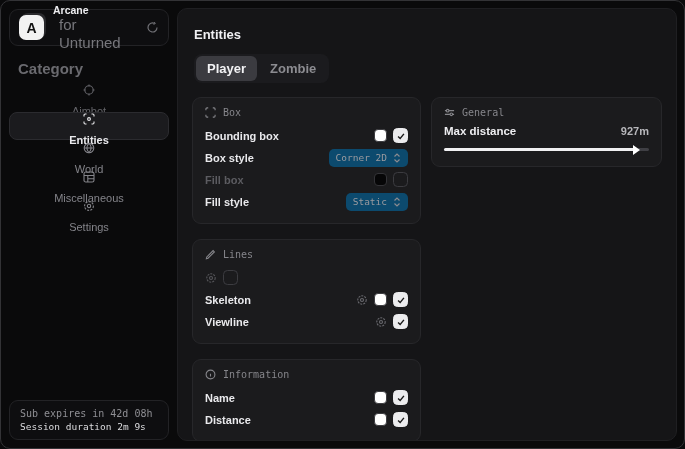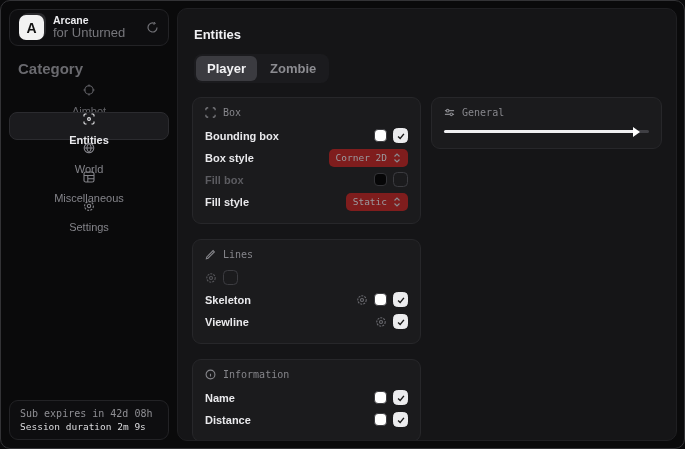--- a/index.html
+++ b/index.html
@@ -11,21 +11,21 @@
 
   
   .sidebar{ width:176px; flex:0 0 176px; display:flex; flex-direction:column; padding:8px; }
   .side-header{ display:flex; align-items:center; gap:9px; border:1px solid #232326;
     background:#0e0e10; border-radius:9px; padding:7px 9px; height:37px; }
   .avatar{ width:25px; height:25px; border-radius:7px; background:#f2f2f2; color:#111;
     font-weight:700; font-size:14px; display:flex; align-items:center; justify-content:center;
     box-shadow:2px -2px 0 0 #2a2a2d; }
   .app-meta{ flex:1; line-height:1.15; }
   .app-name{ color:#ececef; font-size:10.5px; font-weight:700; }
-  .app-sub{ color:#77777c; font-size:13px; }
+  .app-sub{ color:#77777c; font-size:15px;margin-left:6px; }
   .hdr-icon{ color:#6f6f74; display:flex; }
 
   .category{ color:#6a6a6f; font-size:15px; margin:14px 0 6px 9px;font-weight:bold; }
 
   .nav{ display:flex; flex-direction:column; gap:1px; }
   .nav-item{ display:flex; align-items:center; gap:9px; height:28px; padding:0 10px;
     border-radius:8px; border:1px solid transparent; color:#84848a; font-size:11px;
     font-weight:500; cursor:pointer; background:transparent;flex-direction:column; }
   .nav-item .nicon{ display:flex; color:inherit; }
   .nav-item.active{ background:#1b1b1e; border-color:#2b2b2f; color:#eaeaed; font-weight:600; }
@@ -61,21 +61,21 @@
   .row.dim .row-label{ color:#5c5c61; }
   .row.dim .controls{ opacity:.75; }
   .controls{ display:flex; align-items:center; gap:6px; }
 
   .swatch{ width:13px; height:13px; border-radius:4px; border:1px solid #3c3c40; cursor:pointer; }
   .checkbox{ width:15px; height:15px; border-radius:4.5px; border:1px solid #47474c;
     display:flex; align-items:center; justify-content:center; cursor:pointer; background:transparent; }
   .checkbox.checked{ background:#ececee; border-color:#ececee; }
   .row-gear{ color:#6a6a6f; display:flex; cursor:pointer; }
 
-  .dropdown{ display:flex; align-items:center; gap:6px; background:#7f1d1d; border-radius:5px;
+  .dropdown{ display:flex; align-items:center; gap:6px; background:#0c4a6e; border-radius:5px;
     height:18px; padding:0 7px; cursor:pointer; }
   .dropdown .dd-label{ color:#9a9a9f; font-size:9.5px; font-family:"DejaVu Sans Mono", monospace; }
   .dropdown .dd-icon{ color:#8a8a8f; display:flex; }
 
   
   .slider-row{ display:flex; align-items:center; margin-top:2px; }
   .slider-label{ color:#eeeef1; font-size:11.5px; font-weight:700; flex:1; }
   .slider-value{ color:#b7b7bb; font-size:11px; font-weight:600; }
   .slider{ position:relative; height:12px; margin-top:6px; cursor:pointer; }
   .slider-track{ position:absolute; top:5px; left:0; right:0; height:3px; border-radius:2px; background:#3f3f44; }
@@ -335,20 +335,24 @@
             <span class="cicon">
               <svg width="11" height="11" viewBox="0 0 12 12" fill="none" stroke="currentColor" stroke-width="1.2">
                 <path d="M1 4h10M1 8h10"></path>
                   <circle cx="4" cy="4" r="1.4" fill="#1b1b1d"></circle>
                   <circle cx="8" cy="8" r="1.4" fill="#1b1b1d"></circle>
               </svg>
             </span>
             <span>General</span>
           </div>
 
+          <div class="slider-row">
+            <span class="slider-label">Max distance</span>
+            <span class="slider-value">927m</span>
+          </div>
           <div class="slider">
             <div class="slider-track"></div>
             <div class="slider-fill" style="width: 93%;"></div>
             <div class="slider-thumb" style="left: 93%;"></div>
           </div>
         </section>
       </div>
     </div>
   </main>
 </div>

